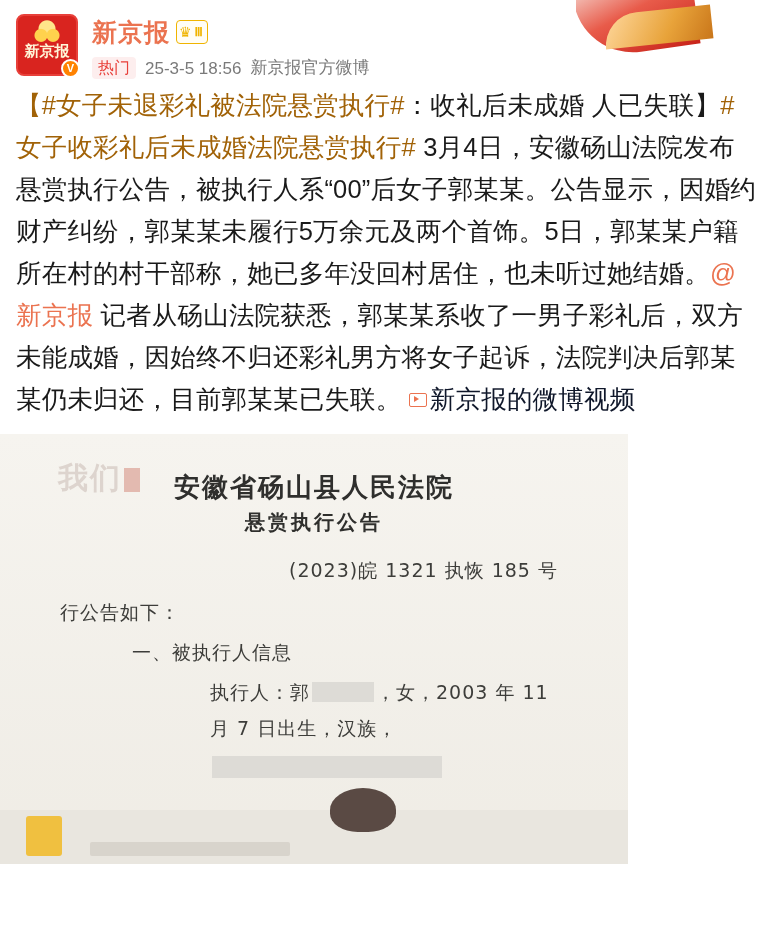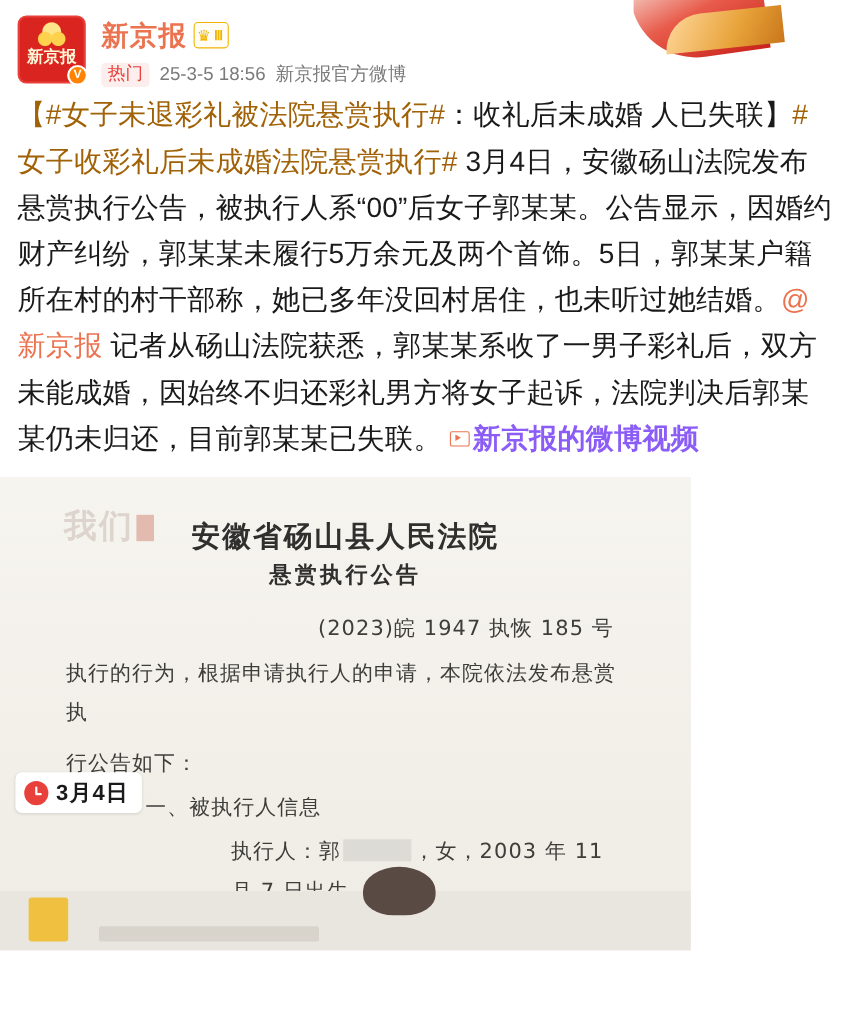--- a/index.html
+++ b/index.html
@@ -120,21 +120,21 @@
     font-size: 14px;
     line-height: 14px;
   }
   .crown-lvl {
     color: #f0b400;
     font-size: 12px;
     font-weight: bold;
   }
   .meta-row {
     display: flex;
-    align-items: center;
+    align-items: flex-end;
     gap: 9px;
     margin-top: 8px;
     font-size: 17px;
     color: #7a7a7a;
   }
   .hot-tag {
     color: #e8403a;
     background: #fdeeee;
     border-radius: 4px;
     font-size: 16px;
@@ -187,21 +187,21 @@
   .post-text {
     padding: 6px 16px 14px 16px;
     font-size: 25.5px;
     line-height: 42px;
     color: #1a1a1a;
     letter-spacing: 0.2px;
     word-break: break-all;
   }
   .topic { color: #a16207; }
   .at-user { color: #eb7350; }
-  .video-link { color: #8b5cf6; white-space: nowrap; font-weight: bold; }
+  .video-link { color: #0f172a; white-space: nowrap; }
   .video-icon {
     display: inline-block;
     width: 16px;
     height: 12px;
     border: 1.6px solid #eb7350;
     border-radius: 2px;
     position: relative;
     margin-right: 3px;
     vertical-align: 1px;
   }
@@ -435,36 +435,31 @@
 
   <div class="post-text">
     <span class="topic">【#女子未退彩礼被法院悬赏执行#</span><span>：收礼后未成婚 人已失联】</span><span class="topic">#女子收彩礼后未成婚法院悬赏执行#</span><span> 3月4日，安徽砀山法院发布悬赏执行公告，被执行人系“00”后女子郭某某。公告显示，因婚约财产纠纷，郭某某未履行5万余元及两个首饰。5日，郭某某户籍所在村的村干部称，她已多年没回村居住，也未听过她结婚。</span><span class="at-user">@新京报</span><span> 记者从砀山法院获悉，郭某某系收了一男子彩礼后，双方未能成婚，因始终不归还彩礼男方将女子起诉，法院判决后郭某某仍未归还，目前郭某某已失联。 </span><span class="video-link"><span class="video-icon"></span><span>新京报的微博视频</span></span>
   </div>
 
   <div class="media">
     <div class="doc">
       <div class="watermark"><span>我们</span><span class="wm-mark"></span></div>
       <div class="doc-title">安徽省砀山县人民法院</div>
       <div class="doc-sub">悬赏执行公告</div>
-      <div class="doc-case">(2023)皖 1947 执恢 185 号</div>
-      <div class="doc-p">执行的行为，根据申请执行人的申请，本院依法发布悬赏执</div>
+      <div class="doc-case">(2023)皖 1321 执恢 185 号</div>
       <div class="doc-p">行公告如下：</div>
       <div class="doc-li">一、被执行人信息</div>
       <div class="doc-person">
         <span>执行人：郭</span><span class="redact"></span><span>，女，2003 年 11 月 7 日出生，汉族，</span>
       </div>
       <div class="doc-person">
         <span class="redact wide"></span>
       </div>
     </div>
 
-    <div class="date-chip">
-      <span class="clock"></span>
-      <span class="date-text">3月4日</span>
-    </div>
 
 
     <div class="bottom-strip">
       <div class="blob"></div>
       <div class="yellow"></div>
       <div class="ghost-text"></div>
     </div>
   </div>
 
 </div>

